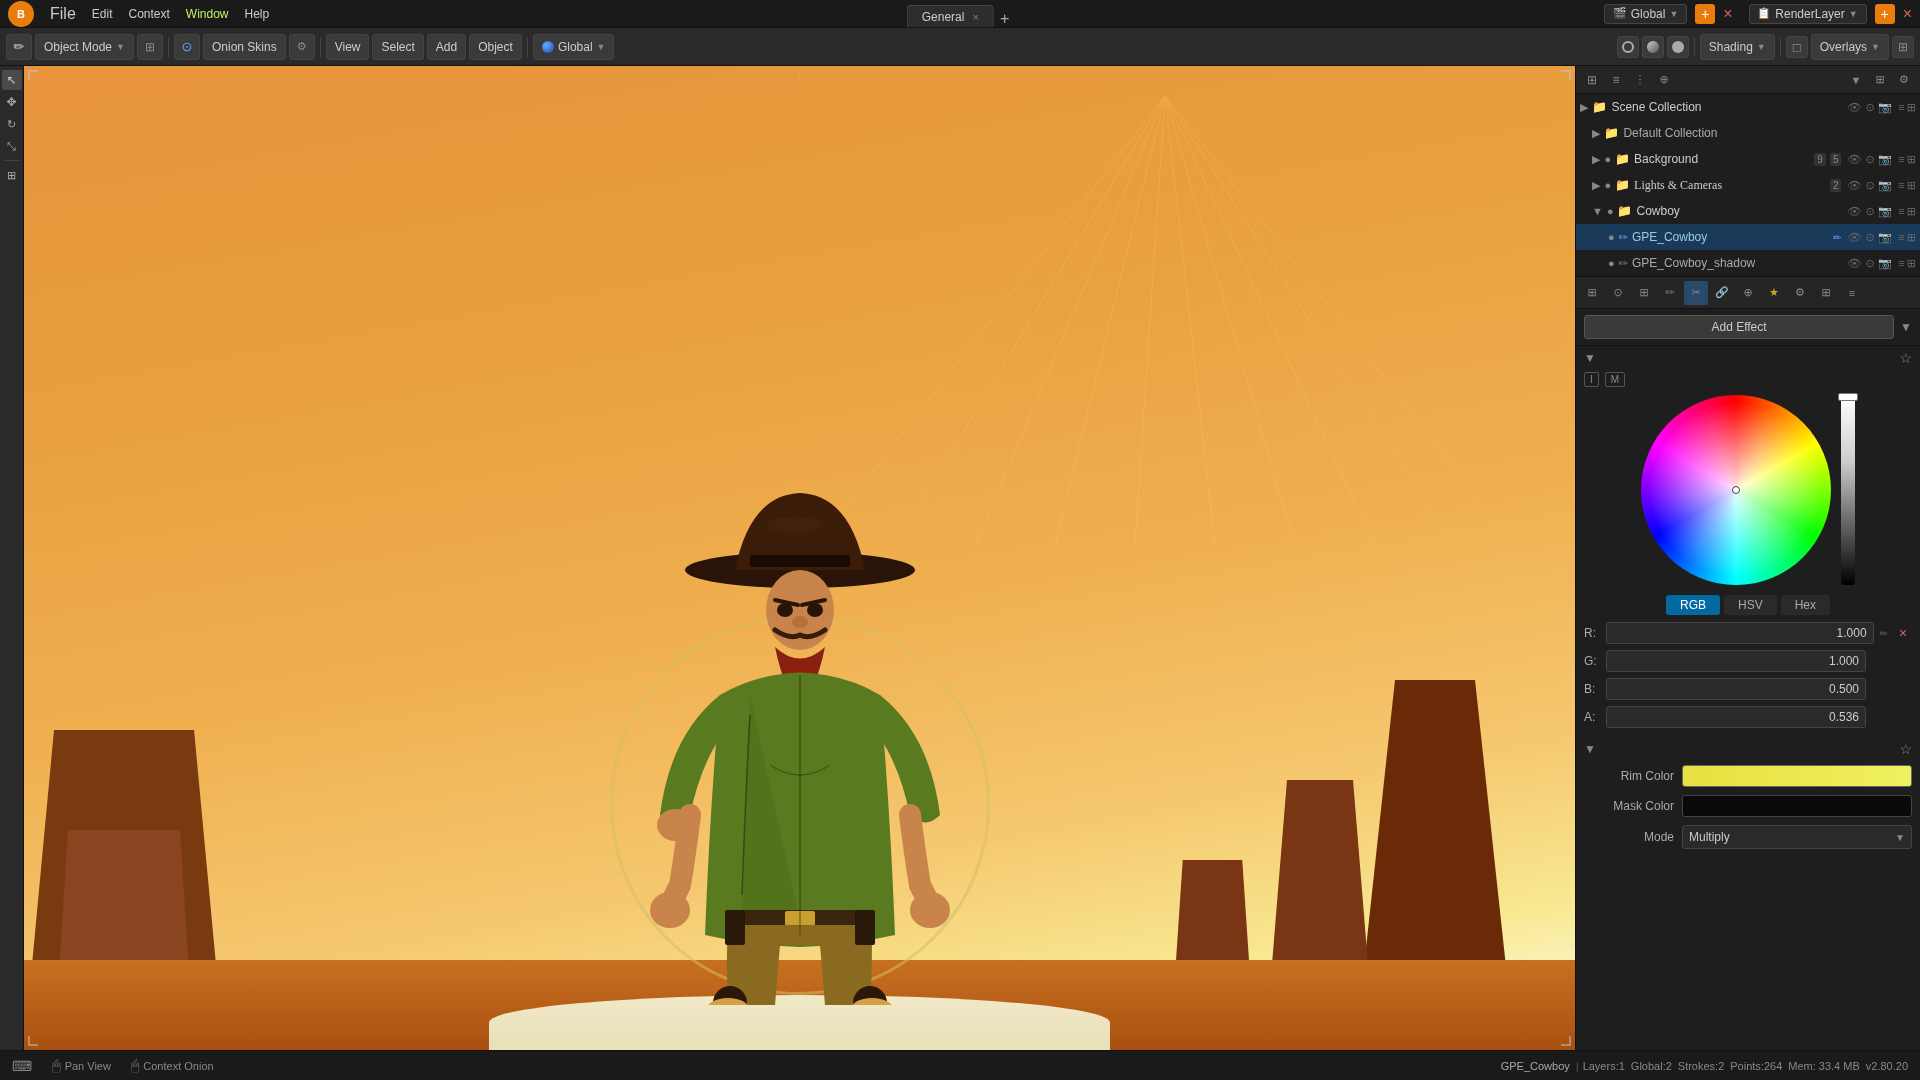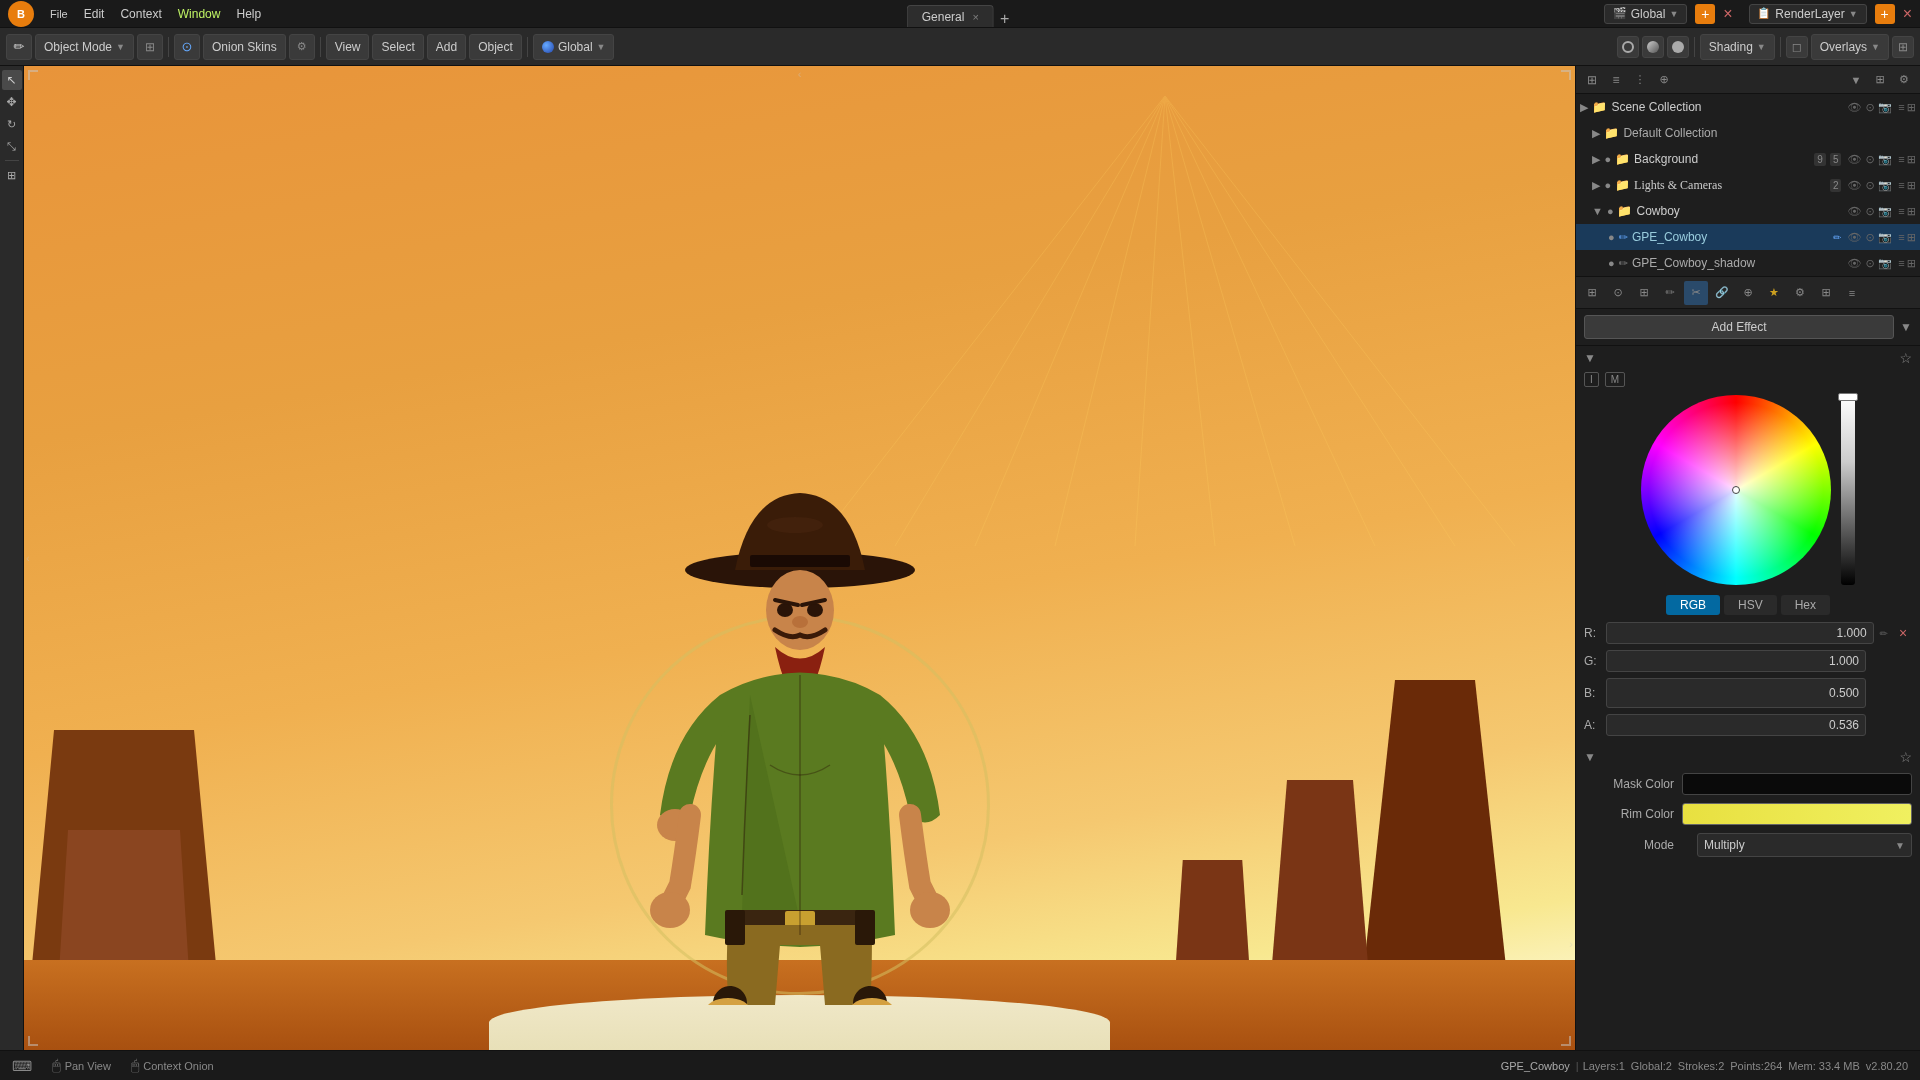--- a/index.html
+++ b/index.html
@@ -14,21 +14,21 @@
     }
   </style>
 </head>
 <body>
 
 <div style="position:absolute; top:0; left:0; right:0; height:28px; background:#1a1a1a; display:flex; align-items:center; padding:0 8px; gap:0; border-bottom:1px solid #111; z-index:10;">
   <div style="width:26px; height:26px; background:#e87d0d; border-radius:50%; display:flex; align-items:center; justify-content:center; font-size:11px; color:white; font-weight:bold; margin-right:8px; flex-shrink:0;">
     <span>B</span>
   </div>
 
-  <span style="padding:2px 8px; cursor:pointer; color:#ccc; font-size:11px;">File</span>
+  <span style="padding:2px 8px; cursor:pointer; color:#ccc; font-size:16px;">File</span>
   <span style="padding:2px 8px; cursor:pointer; color:#ccc; font-size:12px;">Edit</span>
   <span style="padding:2px 8px; cursor:pointer; color:#ccc; font-size:12px;">Context</span>
   <span style="padding:2px 8px; cursor:pointer; color:#bef264; font-size:12px;">Window</span>
   <span style="padding:2px 8px; cursor:pointer; color:#ccc; font-size:12px;">Help</span>
 
   <div style="position:absolute; left:50%; transform:translateX(-50%); display:flex; align-items:flex-end; gap:2px; bottom:0;">
     <div style="background:#2d2d2d; padding:4px 14px 3px; border-radius:4px 4px 0 0; color:#ccc; font-size:12px; display:flex; align-items:center; gap:8px; border:1px solid #444; border-bottom:none;">
       <span>General</span>
       <span style="opacity:0.5; font-size:11px; cursor:pointer;">×</span>
     </div>
@@ -424,21 +424,21 @@
         <span style="width:16px; color:#aaa; font-size:12px;">G:</span>
         <div style="flex:1; height:22px; background:#2a2a2a; border:1px solid #444; border-radius:3px; display:flex; align-items:center; padding:0 6px; justify-content:flex-end; cursor:text;">
           <span style="font-size:12px; color:#ccc;">1.000</span>
         </div>
         <span style="width:16px;"></span>
         <div style="width:18px;"></div>
       </div>
 
       <div style="display:flex; align-items:center; gap:6px; padding:3px 8px;">
         <span style="width:16px; color:#aaa; font-size:12px;">B:</span>
-        <div style="flex:1; height:30px; background:#2a2a2a; border:1px solid #444; border-radius:3px; display:flex; align-items:center; padding:0 6px; justify-content:flex-end; cursor:text;">
+        <div style="flex:1; height:22px; background:#2a2a2a; border:1px solid #444; border-radius:3px; display:flex; align-items:center; padding:0 6px; justify-content:flex-end; cursor:text;">
           <span style="font-size:12px; color:#ccc;">0.500</span>
         </div>
         <span style="width:16px;"></span>
         <div style="width:18px;"></div>
       </div>
 
       <div style="display:flex; align-items:center; gap:6px; padding:3px 8px;">
         <span style="width:16px; color:#aaa; font-size:12px;">A:</span>
         <div style="flex:1; height:22px; background:#2a2a2a; border:1px solid #444; border-radius:3px; display:flex; align-items:center; padding:0 6px; justify-content:flex-end; cursor:text;">
           <span style="font-size:12px; color:#ccc;">0.536</span>
@@ -449,32 +449,32 @@
 
       <div style="height:6px;"></div>
 
       <div style="display:flex; align-items:center; padding:4px 8px; gap:4px;">
         <span style="color:#888; font-size:12px; cursor:pointer;">▼</span>
         <span style="flex:1;"></span>
         <span style="color:#888; font-size:14px; cursor:pointer;">☆</span>
       </div>
 
       <div style="display:flex; align-items:center; padding:4px 8px; gap:8px;">
+        <span style="width:90px; color:#aaa; font-size:12px; text-align:right;">Rim Color</span>
+        <div style="flex:1; height:22px; background:linear-gradient(90deg, #e8e040, #f0f060); border-radius:3px; border:1px solid #666; cursor:pointer;"></div>
+      </div>
+
+      <div style="display:flex; align-items:center; padding:4px 8px; gap:8px;">
         <span style="width:90px; color:#aaa; font-size:12px; text-align:right;">Mask Color</span>
         <div style="flex:1; height:22px; background:#0a0a0a; border-radius:3px; border:1px solid #444; cursor:pointer;"></div>
       </div>
 
       <div style="display:flex; align-items:center; padding:4px 8px; gap:8px;">
-        <span style="width:90px; color:#aaa; font-size:12px; text-align:right;">Rim Color</span>
-        <div style="flex:1; height:22px; background:linear-gradient(90deg, #e8e040, #f0f060); border-radius:3px; border:1px solid #666; cursor:pointer;"></div>
-      </div>
-
-      <div style="display:flex; align-items:center; padding:4px 8px; gap:8px;">
         <span style="width:90px; color:#aaa; font-size:12px; text-align:right;">Mode</span>
-        <div style="flex:1; position:relative;margin-left:15px;">
+        <div style="flex:1; position:relative;">
           <div style="width:100%; height:24px; background:#2a2a2a; border:1px solid #444; border-radius:3px; color:#ccc; padding:0 6px; font-size:12px; cursor:pointer; display:flex; align-items:center; justify-content:space-between;">
             <span>Multiply</span>
             <span style="color:#888; font-size:10px;">▼</span>
           </div>
         </div>
       </div>
 
     </div>
   </div>
 </div>

